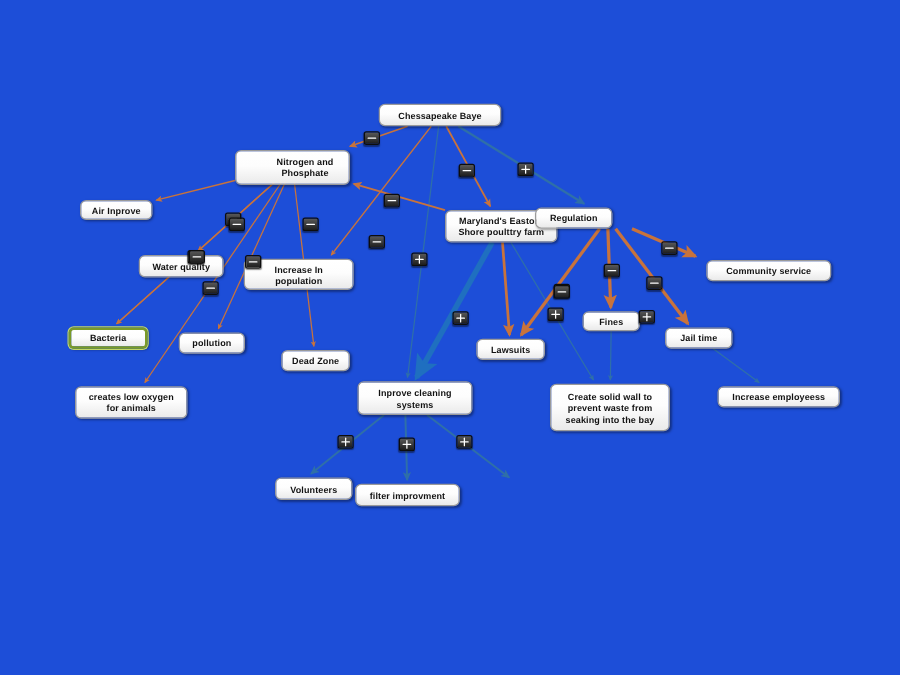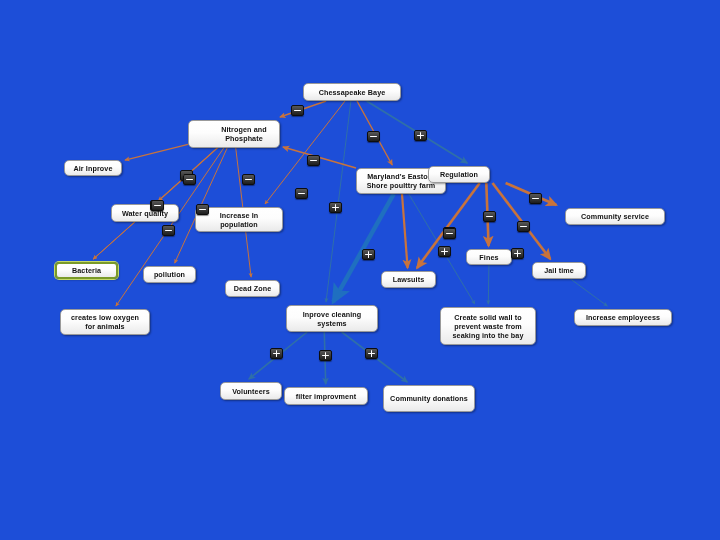--- a/index.html
+++ b/index.html
@@ -152,23 +152,20 @@
     </div>
     <div class="node" style="left: 440px; top: 307px; width: 96px; height: 38px;">
       <span class="txt">Create  solid wall to prevent waste from seaking into the bay</span>
     </div>
     <div class="node" style="left: 203px; top: 382px; width: 62px; height: 18px; margin-left: 17px;">
       <span class="txt">Volunteers</span>
     </div>
     <div class="node" style="left: 284px; top: 387px; width: 84px; height: 18px;">
       <span class="txt">filter improvment</span>
     </div>
-    <div class="node" style="left: 383px; top: 385px; width: 92px; height: 27px;">
-      <span class="txt">Community donations</span>
-    </div>
     <div class="badge minus" style="left: 291px; top: 105px;">
       <i></i>
     </div>
     <div class="badge minus" style="left: 367px; top: 131px;">
       <i></i>
     </div>
     <div class="badge plus" style="left: 414px; top: 130px;">
       <i></i>
     </div>
     <div class="badge minus" style="left: 295px; top: 188px;">

